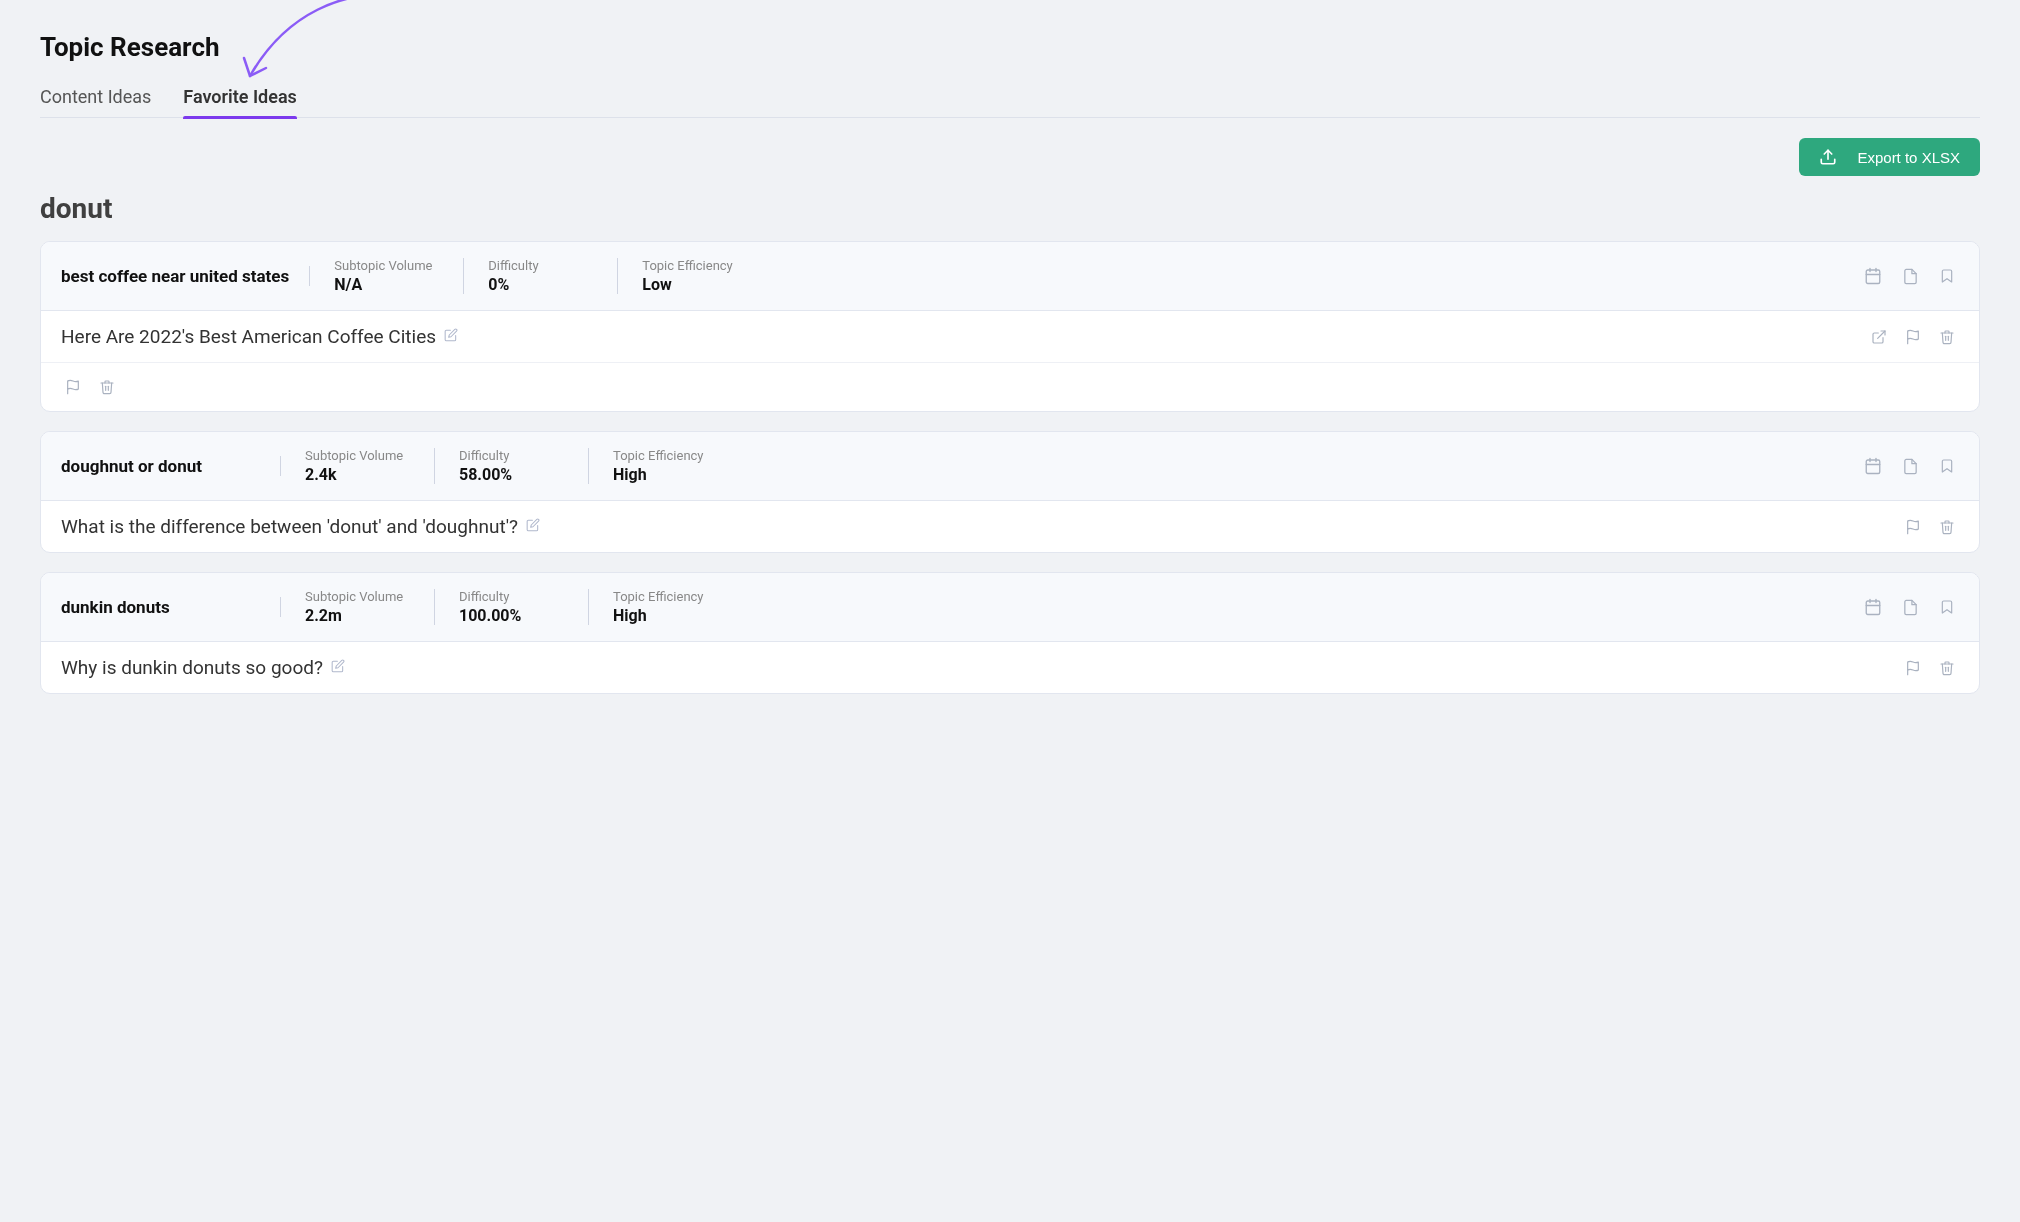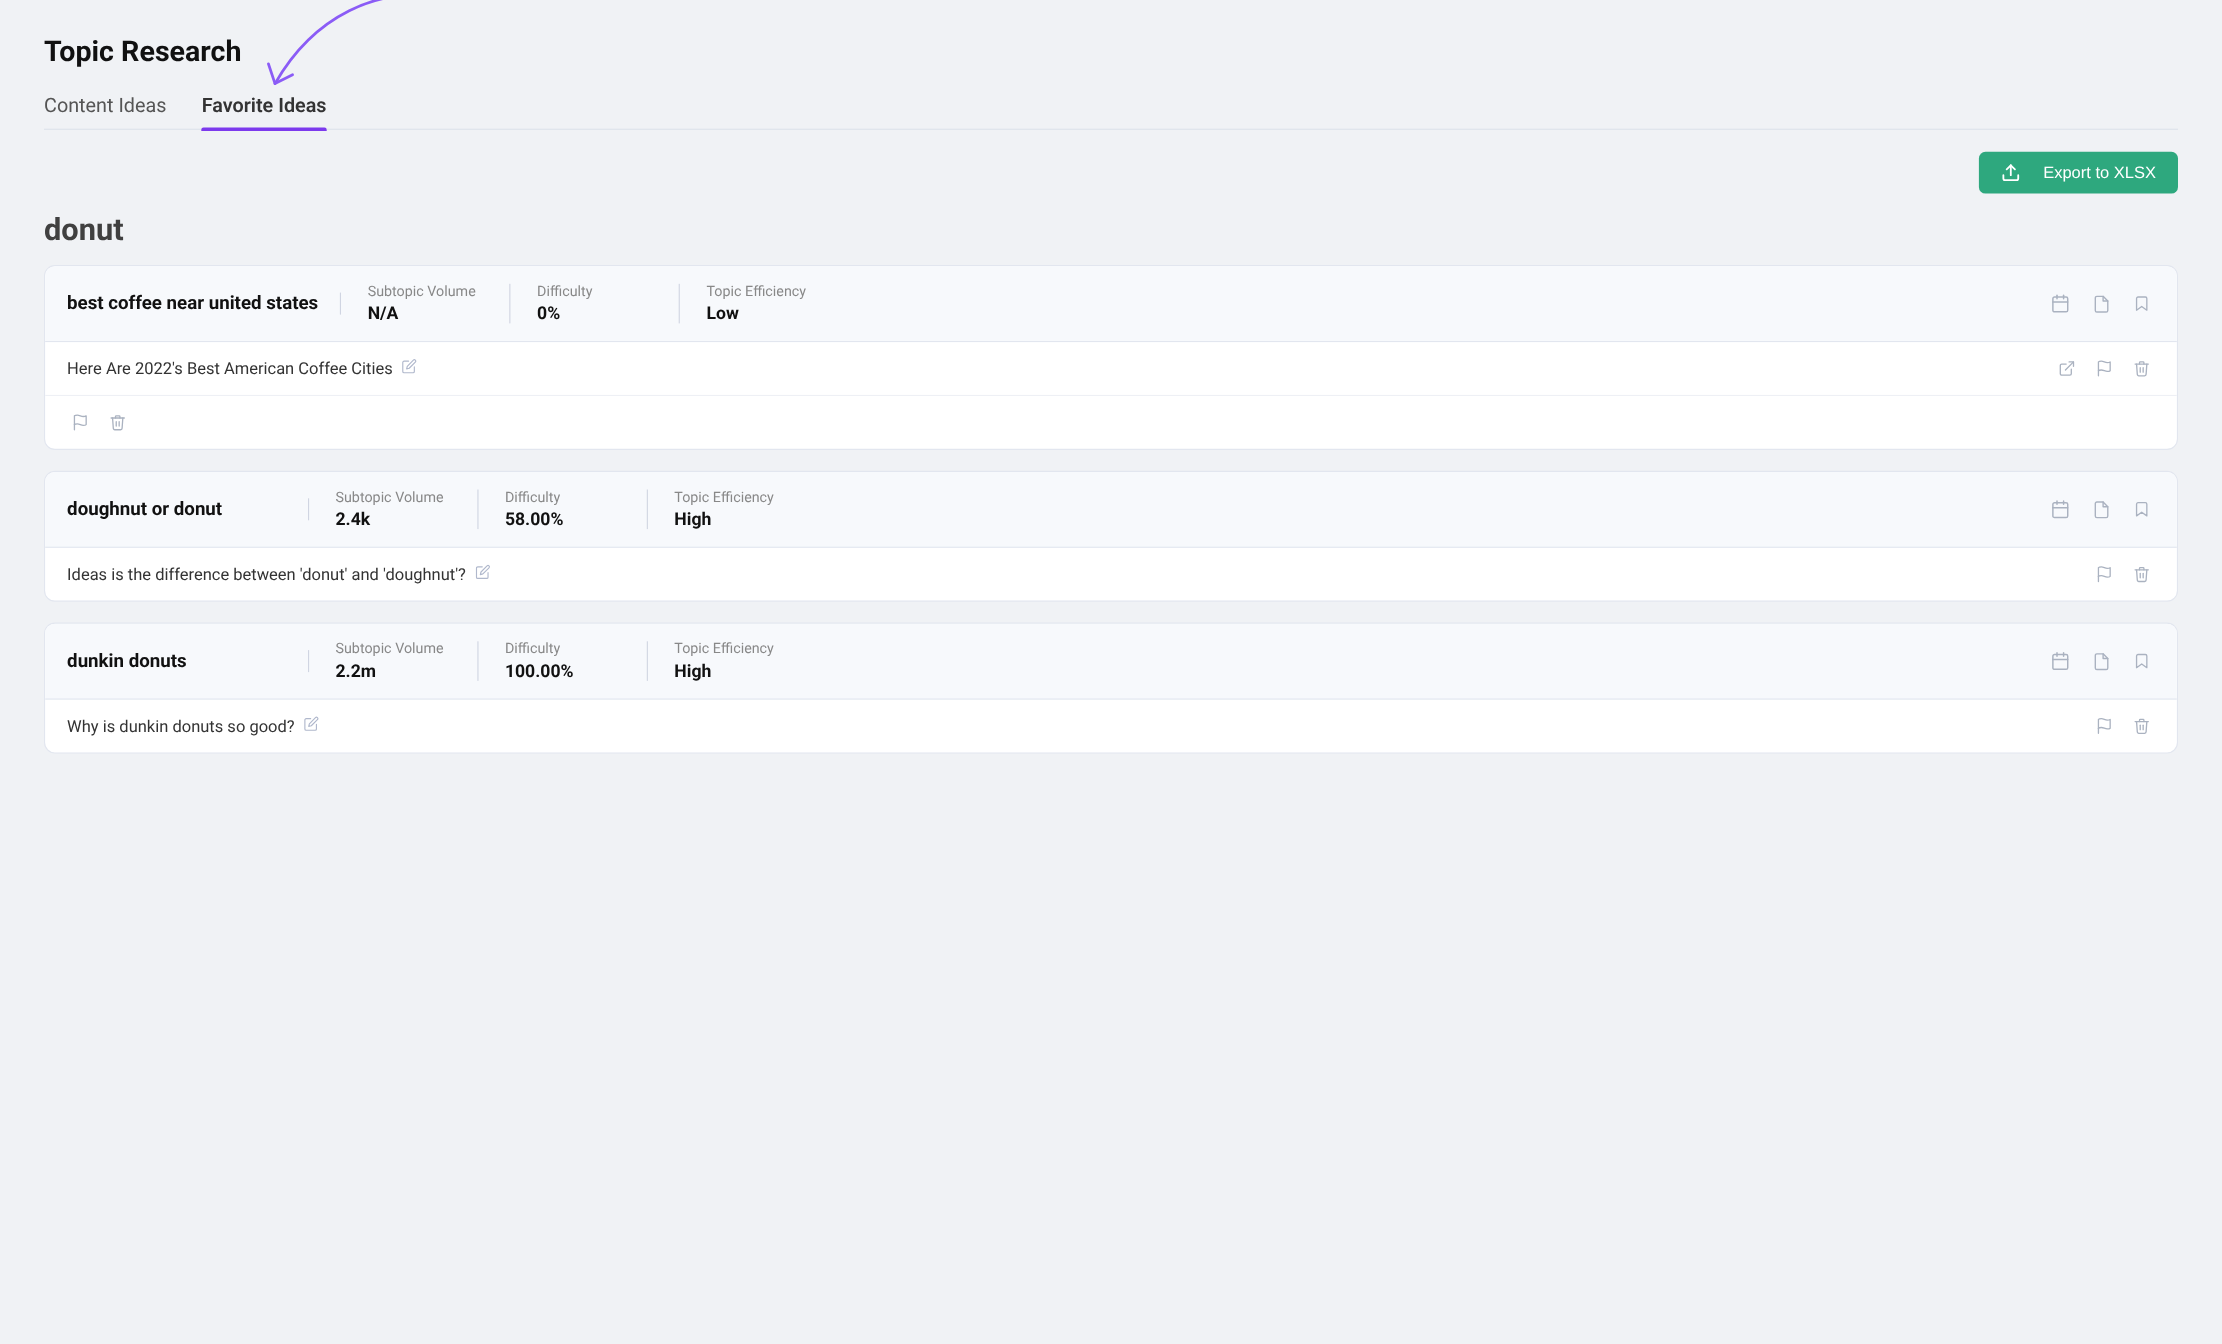--- a/index.html
+++ b/index.html
@@ -134,21 +134,21 @@
       padding: 2px 4px;
       display: flex;
       align-items: center;
       justify-content: center;
     }
     .card-row {
       display: flex;
       align-items: center;
       padding: 14px 20px;
       border-bottom: 1px solid #eef0f5;
-      font-size: 15px;
+      font-size: 19px;
       color: #333;
     }
     .card-row:last-child {
       border-bottom: none;
     }
     .card-row-text {
       flex: 1;
       display: flex;
       align-items: center;
       gap: 8px;
@@ -324,21 +324,21 @@
     </button>
     <button class="icon-btn" title="Bookmark">
       <svg width="16" height="16" viewBox="0 0 24 24" fill="none" stroke="currentColor" stroke-width="1.8" stroke-linecap="round" stroke-linejoin="round">
         <path d="M19 21l-7-5-7 5V5a2 2 0 0 1 2-2h10a2 2 0 0 1 2 2z"></path>
       </svg>
     </button>
   </div>
       </div>
       <div class="card-row">
         <div class="card-row-text">
-          <span>Ideas is the difference between 'donut' and 'doughnut'?</span>
+          <span>What is the difference between 'donut' and 'doughnut'?</span>
           <span class="edit-icon"><svg width="14" height="14" viewBox="0 0 24 24" fill="none" stroke="currentColor" stroke-width="1.8" stroke-linecap="round" stroke-linejoin="round">
               <path d="M11 4H4a2 2 0 0 0-2 2v14a2 2 0 0 0 2 2h14a2 2 0 0 0 2-2v-7"></path>
               <path d="M18.5 2.5a2.121 2.121 0 0 1 3 3L12 15l-4 1 1-4 9.5-9.5z"></path>
             </svg></span>
         </div>
         <div class="card-row-icons">
           <button class="icon-btn" title="Flag">
         <svg width="16" height="16" viewBox="0 0 24 24" fill="none" stroke="currentColor" stroke-width="1.8" stroke-linecap="round" stroke-linejoin="round">
           <path d="M4 15s1-1 4-1 5 2 8 2 4-1 4-1V3s-1 1-4 1-5-2-8-2-4 1-4 1z"></path>
               <line x1="4" y1="22" x2="4" y2="15"></line>

